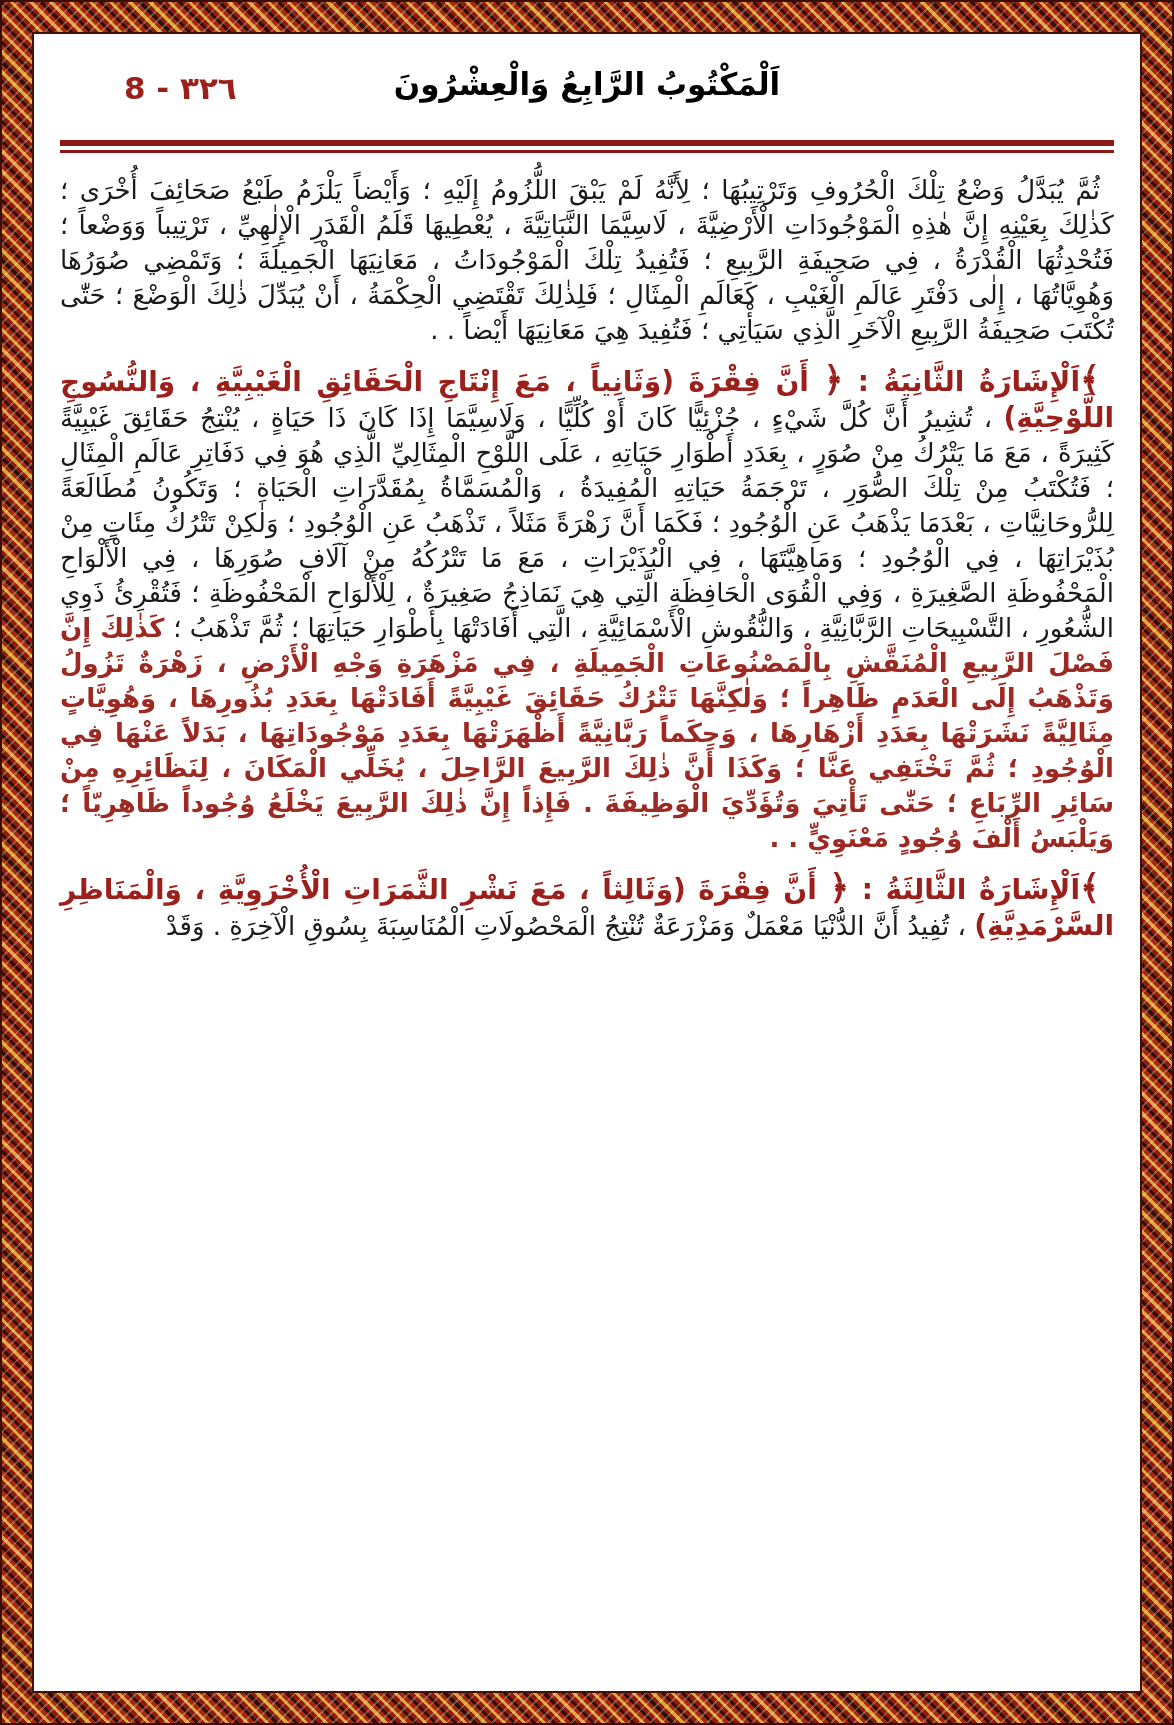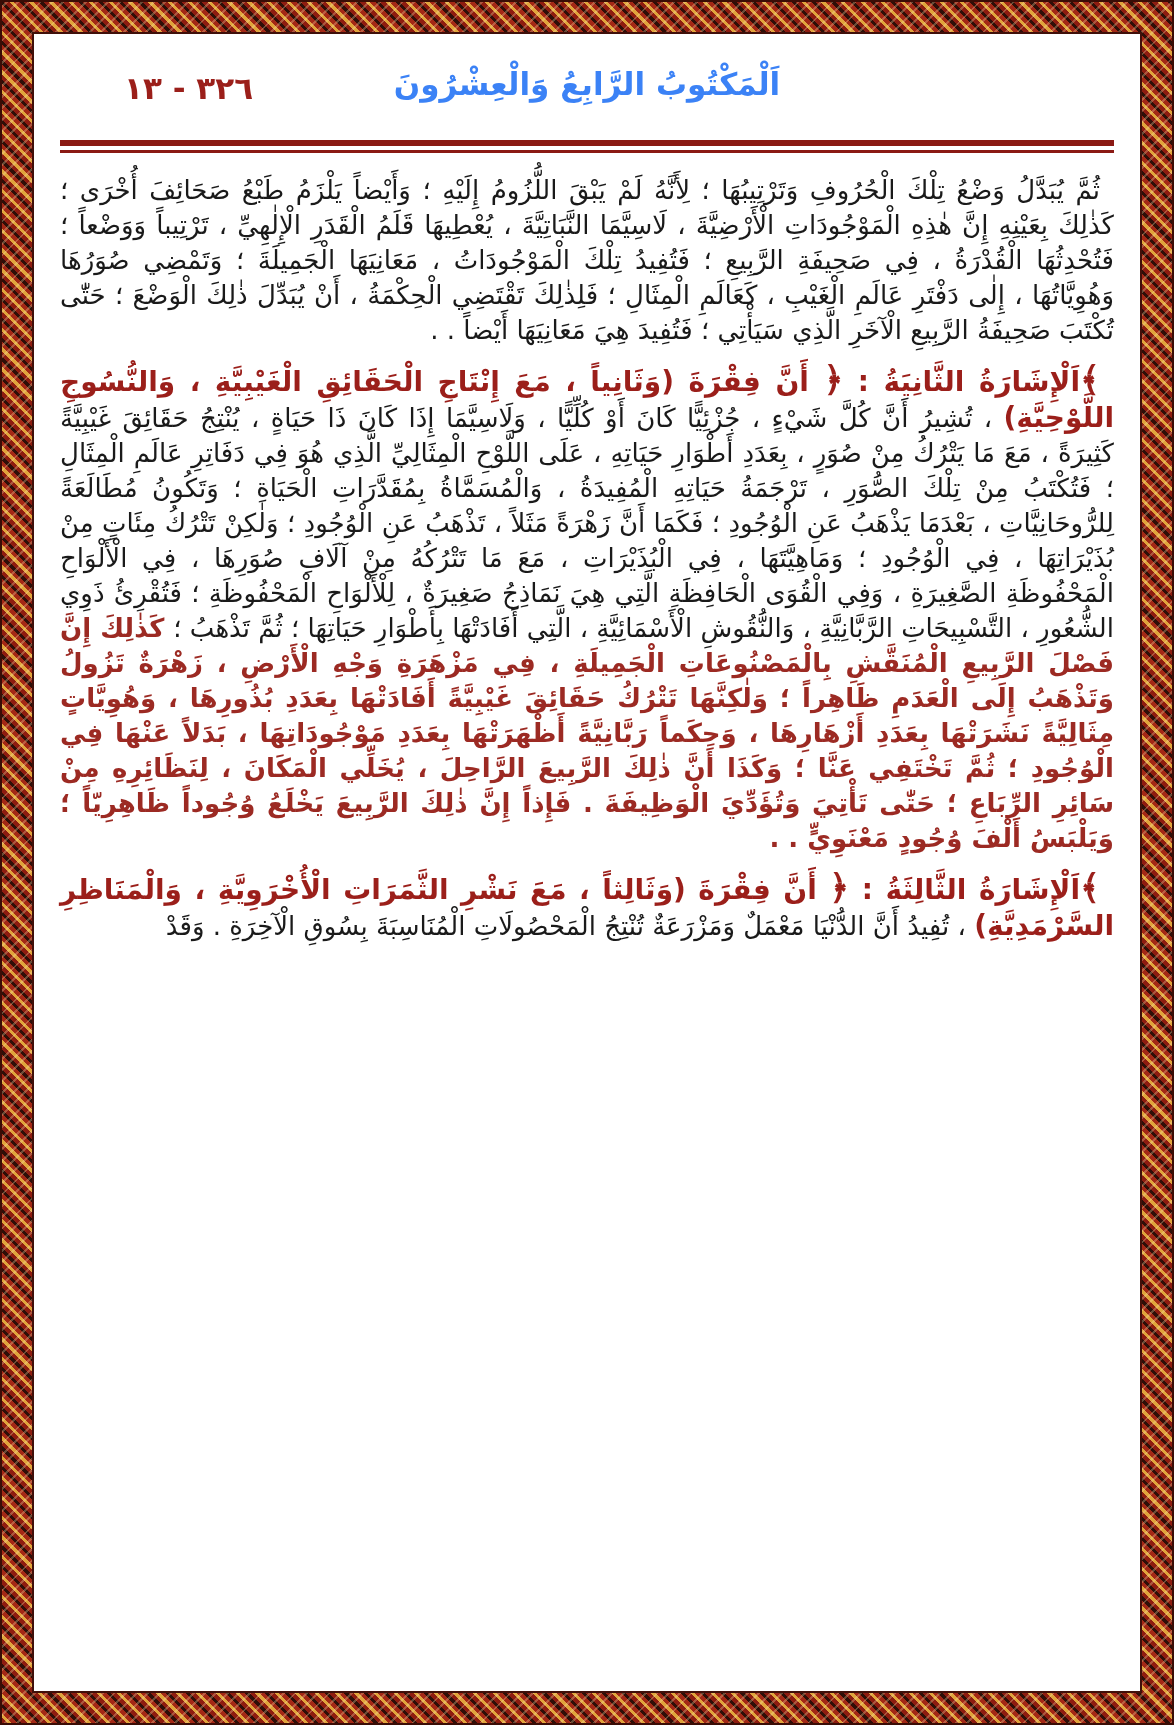--- a/index.html
+++ b/index.html
@@ -20,21 +20,21 @@
     padding:22px 26px 10px 26px;overflow:hidden;
     direction:rtl;
   }
   .hdr{position:relative;height:72px;margin-top:6px;}
   .hdr .pgnum{
     position:absolute;left:64px;top:8px;
     color:#9b1f1a;font-weight:bold;font-size:31px;letter-spacing:1px;
   }
   .hdr .ttl{
     position:absolute;right:0;left:0;top:4px;text-align:center;
-    color:#3b82f6;font-weight:bold;font-size:31px;
+    color:#000000;font-weight:bold;font-size:31px;
   }
   .rules{
     height:0;border-top:6px solid #8b1a14;border-bottom:3px solid #8b1a14;
     padding-top:4px;margin:6px 0 20px 0;
   }
   .para{
     margin:0 0 14px 0;
     text-align:justify;
     font-size:26px;line-height:35px;color:#1a1a1a;
     text-indent:14px;
@@ -46,21 +46,21 @@
   .blk{color:#1a1a1a;}
 </style>
 </head>
 <body>
 
 <div class="page">
   <div class="frame">
     <div class="content">
 
       <div class="hdr">
-        <div class="pgnum">٣٢٦ - ١٣</div>
+        <div class="pgnum">٣٢٦ - 8</div>
         <div class="ttl">اَلْمَكْتُوبُ الرَّابِعُ وَالْعِشْرُونَ</div>
       </div>
 
       <div class="rules"></div>
 
       <p class="para"><span>ثُمَّ يُبَدَّلُ وَضْعُ تِلْكَ الْحُرُوفِ وَتَرْتِيبُهَا ؛ لِأَنَّهُ لَمْ يَبْقَ اللُّزُومُ إِلَيْهِ ؛ وَأَيْضاً يَلْزَمُ طَبْعُ صَحَائِفَ أُخْرَى ؛ كَذٰلِكَ بِعَيْنِهِ إِنَّ هٰذِهِ الْمَوْجُودَاتِ الْأَرْضِيَّةَ ، لَاسِيَّمَا النَّبَاتِيَّةَ ، يُعْطِيهَا قَلَمُ الْقَدَرِ الْإِلٰهِيِّ ، تَرْتِيباً وَوَضْعاً ؛ فَتُحْدِثُهَا الْقُدْرَةُ ، فِي صَحِيفَةِ الرَّبِيعِ ؛ فَتُفِيدُ تِلْكَ الْمَوْجُودَاتُ ، مَعَانِيَهَا الْجَمِيلَةَ ؛ وَتَمْضِي صُوَرُهَا وَهُوِيَّاتُهَا ، إِلٰى دَفْتَرِ عَالَمِ الْغَيْبِ ، كَعَالَمِ الْمِثَالِ ؛ فَلِذٰلِكَ تَقْتَضِي الْحِكْمَةُ ، أَنْ يُبَدِّلَ ذٰلِكَ الْوَضْعَ ؛ حَتّٰى تُكْتَبَ صَحِيفَةُ الرَّبِيعِ الْآخَرِ الَّذِي سَيَأْتِي ؛ فَتُفِيدَ هِيَ مَعَانِيَهَا أَيْضاً . .</span></p>
 
       <p class="para"><span class="orn">﴾</span><span class="red-h">اَلْإِشَارَةُ الثَّانِيَةُ : </span><span class="orn">﴿</span><span class="red-h"> أَنَّ فِقْرَةَ (وَثَانِياً ، مَعَ إِنْتَاجِ الْحَقَائِقِ الْغَيْبِيَّةِ ، وَالنُّسُوجِ اللَّوْحِيَّةِ)</span><span class="blk"> ، تُشِيرُ أَنَّ كُلَّ شَيْءٍ ، جُزْئِيًّا كَانَ أَوْ كُلِّيًّا ، وَلَاسِيَّمَا إِذَا كَانَ ذَا حَيَاةٍ ، يُنْتِجُ حَقَائِقَ غَيْبِيَّةً كَثِيرَةً ، مَعَ مَا يَتْرُكُ مِنْ صُوَرٍ ، بِعَدَدِ أَطْوَارِ حَيَاتِهِ ، عَلَى اللَّوْحِ الْمِثَالِيِّ الَّذِي هُوَ فِي دَفَاتِرِ عَالَمِ الْمِثَالِ ؛ فَتُكْتَبُ مِنْ تِلْكَ الصُّوَرِ ، تَرْجَمَةُ حَيَاتِهِ الْمُفِيدَةُ ، وَالْمُسَمَّاةُ بِمُقَدَّرَاتِ الْحَيَاةِ ؛ وَتَكُونُ مُطَالَعَةً لِلرُّوحَانِيَّاتِ ، بَعْدَمَا يَذْهَبُ عَنِ الْوُجُودِ ؛ فَكَمَا أَنَّ زَهْرَةً مَثَلاً ، تَذْهَبُ عَنِ الْوُجُودِ ؛ وَلٰكِنْ تَتْرُكُ مِئَاتٍ مِنْ بُذَيْرَاتِهَا ، فِي الْوُجُودِ ؛ وَمَاهِيَّتَهَا ، فِي الْبُذَيْرَاتِ ، مَعَ مَا تَتْرُكُهُ مِنْ آلَافِ صُوَرِهَا ، فِي الْأَلْوَاحِ الْمَحْفُوظَةِ الصَّغِيرَةِ ، وَفِي الْقُوَى الْحَافِظَةِ الَّتِي هِيَ نَمَاذِجُ صَغِيرَةٌ ، لِلْأَلْوَاحِ الْمَحْفُوظَةِ ؛ فَتُقْرِئُ ذَوِي الشُّعُورِ ، التَّسْبِيحَاتِ الرَّبَّانِيَّةِ ، وَالنُّقُوشِ الْأَسْمَائِيَّةِ ، الَّتِي أَفَادَتْهَا بِأَطْوَارِ حَيَاتِهَا ؛ ثُمَّ تَذْهَبُ ؛</span><span class="red-b"> كَذٰلِكَ إِنَّ فَصْلَ الرَّبِيعِ الْمُنَقَّشِ بِالْمَصْنُوعَاتِ الْجَمِيلَةِ ، فِي مَزْهَرَةِ وَجْهِ الْأَرْضِ ، زَهْرَةٌ تَزُولُ وَتَذْهَبُ إِلَى الْعَدَمِ ظَاهِراً ؛ وَلٰكِنَّهَا تَتْرُكُ حَقَائِقَ غَيْبِيَّةً أَفَادَتْهَا بِعَدَدِ بُذُورِهَا ، وَهُوِيَّاتٍ مِثَالِيَّةً نَشَرَتْهَا بِعَدَدِ أَزْهَارِهَا ، وَحِكَماً رَبَّانِيَّةً أَظْهَرَتْهَا بِعَدَدِ مَوْجُودَاتِهَا ، بَدَلاً عَنْهَا فِي الْوُجُودِ ؛ ثُمَّ تَخْتَفِي عَنَّا ؛ وَكَذَا أَنَّ ذٰلِكَ الرَّبِيعَ الرَّاحِلَ ، يُخَلِّي الْمَكَانَ ، لِنَظَائِرِهِ مِنْ سَائِرِ الرِّبَاعِ ؛ حَتّٰى تَأْتِيَ وَتُؤَدِّيَ الْوَظِيفَةَ . فَإِذاً إِنَّ ذٰلِكَ الرَّبِيعَ يَخْلَعُ وُجُوداً ظَاهِرِيّاً ؛ وَيَلْبَسُ أَلْفَ وُجُودٍ مَعْنَوِيٍّ . .</span></p>
 
       <p class="para"><span class="orn">﴾</span><span class="red-h">اَلْإِشَارَةُ الثَّالِثَةُ : </span><span class="orn">﴿</span><span class="red-h"> أَنَّ فِقْرَةَ (وَثَالِثاً ، مَعَ نَشْرِ الثَّمَرَاتِ الْأُخْرَوِيَّةِ ، وَالْمَنَاظِرِ السَّرْمَدِيَّةِ)</span><span class="blk"> ، تُفِيدُ أَنَّ الدُّنْيَا مَعْمَلٌ وَمَزْرَعَةٌ تُنْتِجُ الْمَحْصُولَاتِ الْمُنَاسِبَةَ بِسُوقِ الْآخِرَةِ . وَقَدْ</span></p>

